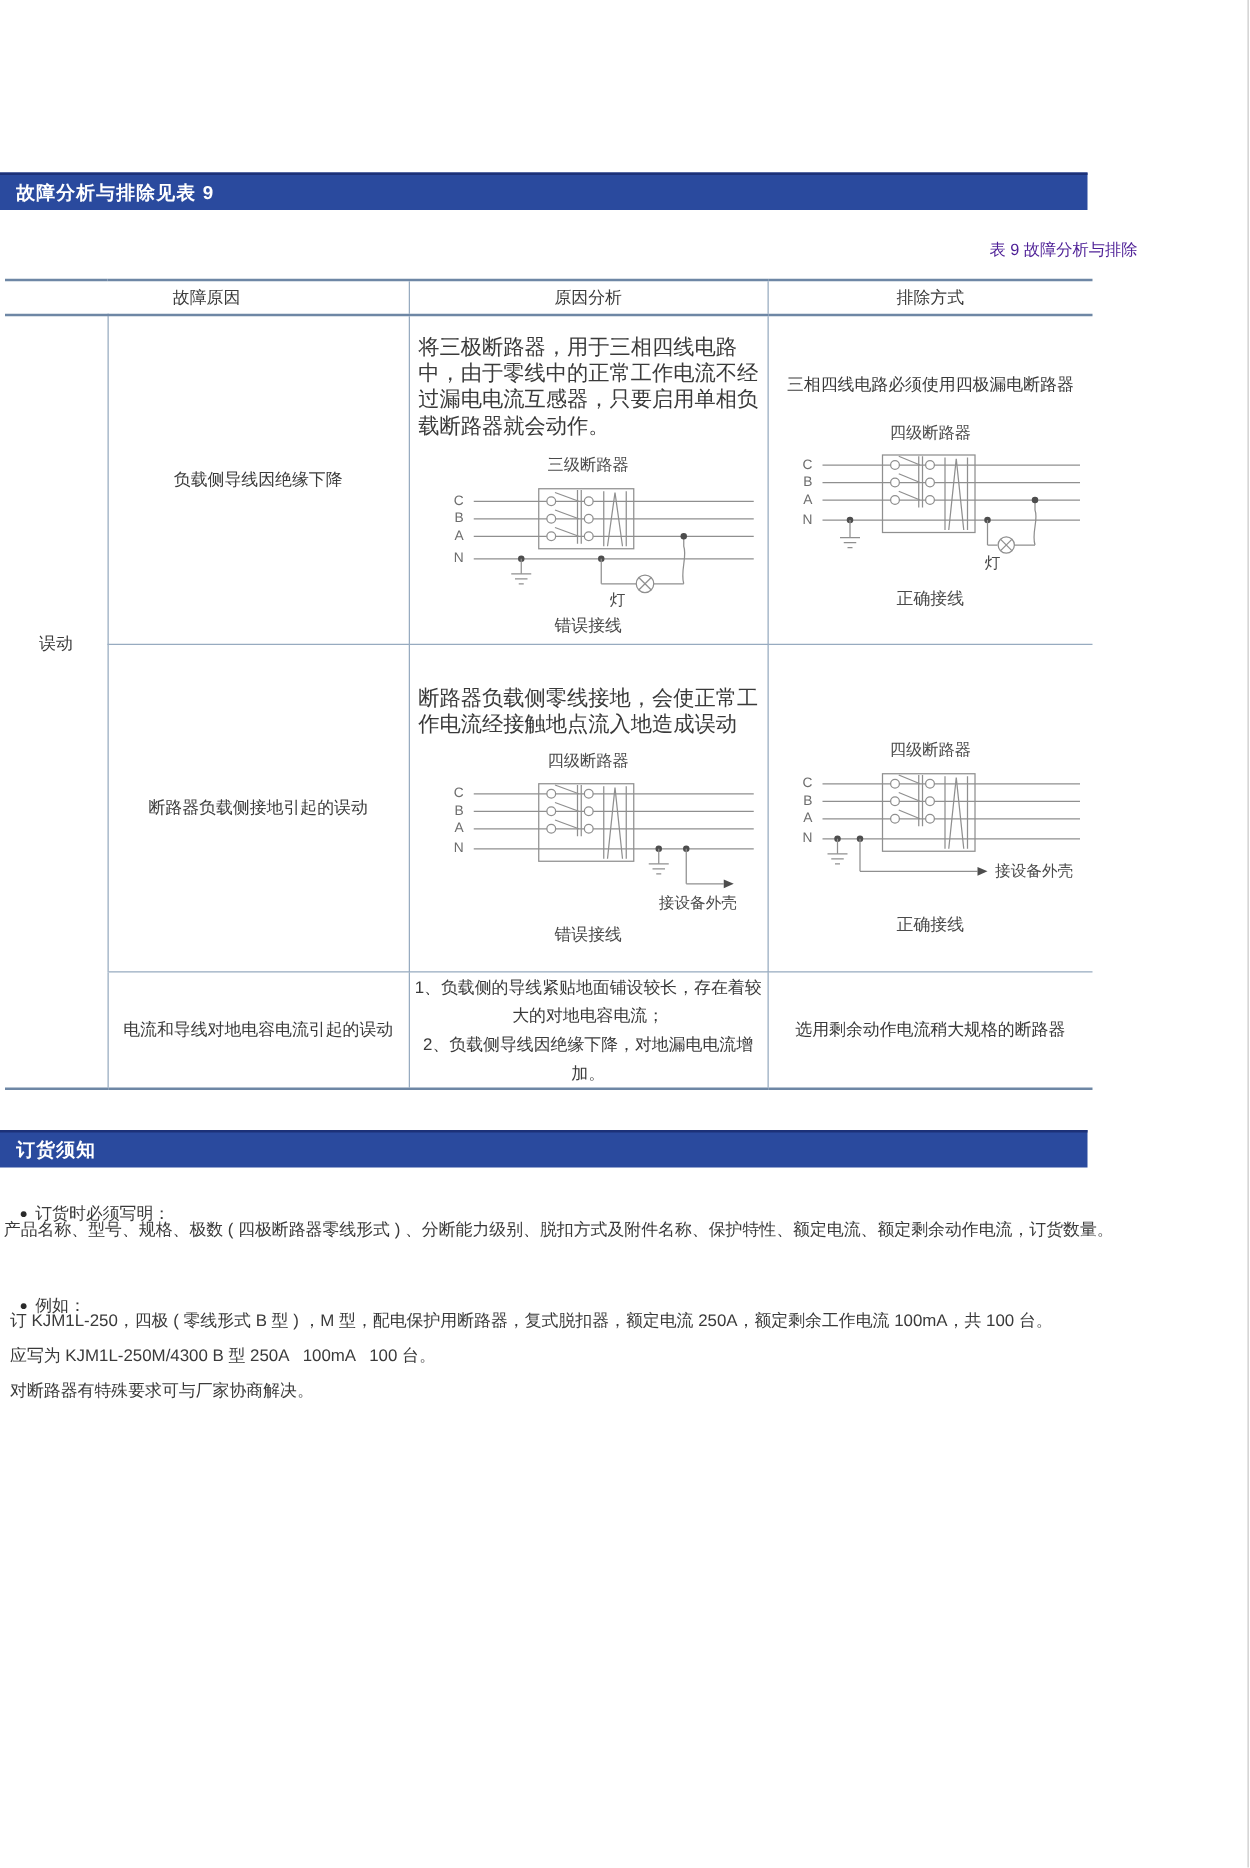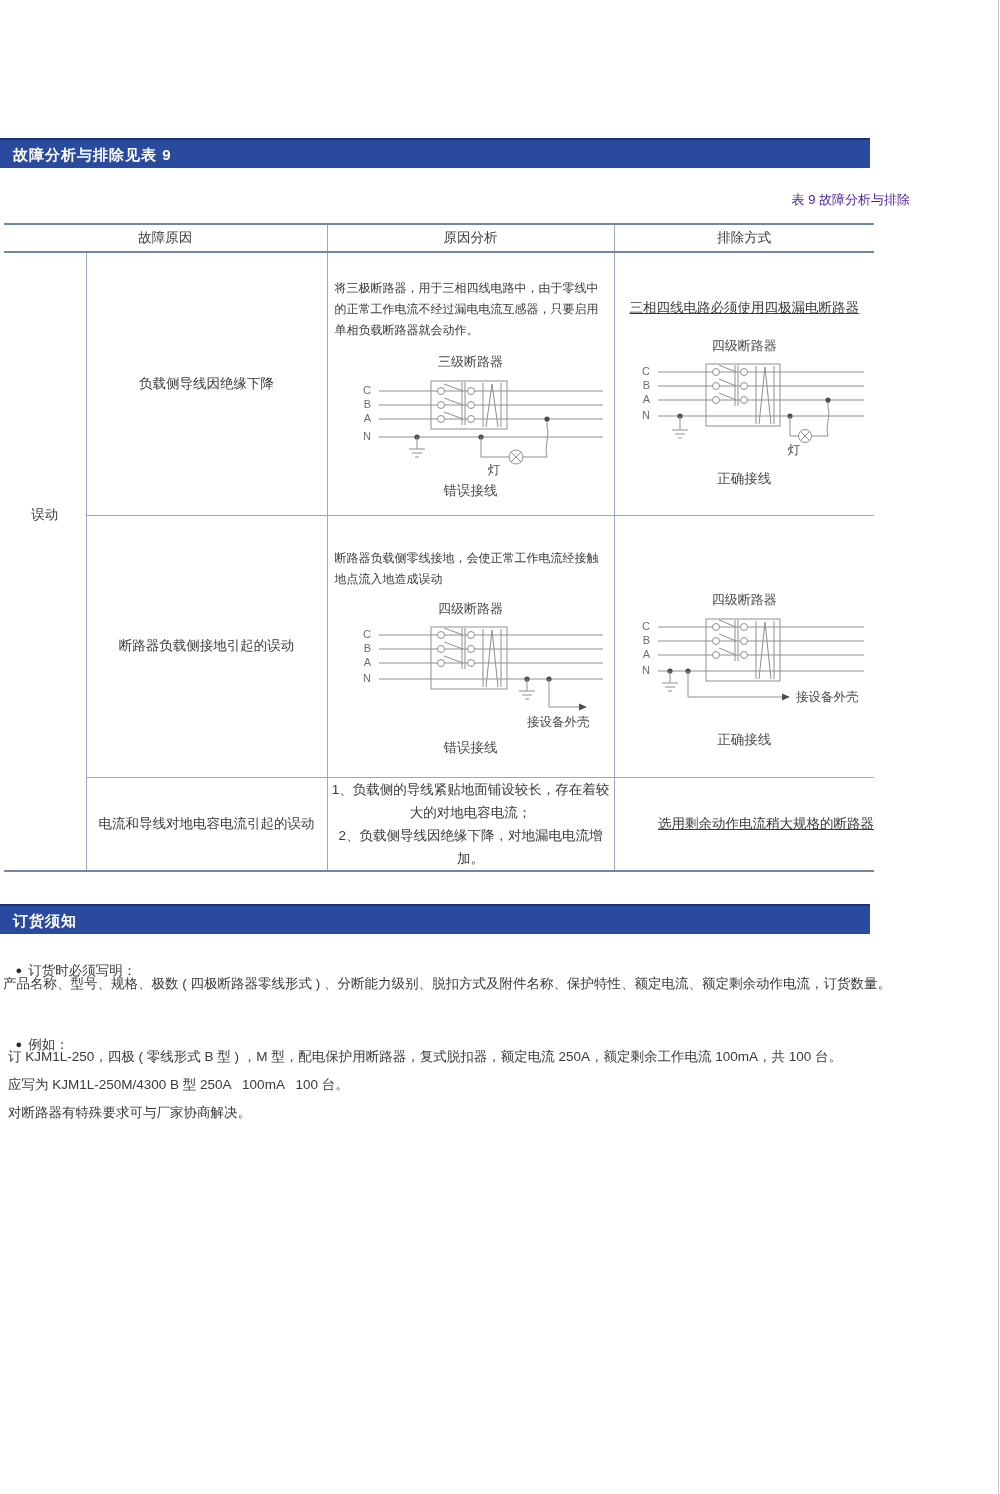--- a/index.html
+++ b/index.html
@@ -29,25 +29,25 @@
   .b-strong-top{border-top:2px solid #6e87a5;}
   .b-strong-bot{border-bottom:2px solid #6e87a5;}
   .b-thin-bot{border-bottom:1px solid #97abc0;}
   .b-thin-right{border-right:1px solid #97abc0;}
   td.th{height:26px;text-align:center;color:#3c3c3c;}
   td.cause{text-align:center;}
   td.group{text-align:center;}
   .cellstack{display:flex;flex-direction:column;align-items:center;}
   .analysis-text{
     width:100%;box-sizing:border-box;padding:0 7px;text-align:left;
-    line-height:21px;font-size:12px;color:#3a3a3a;
+    line-height:21px;font-size:17px;color:#3a3a3a;
   }
   .diagram-title{font-size:13px;color:#4a4a4a;text-align:center;font-family:Liberation Mono, monospace;}
   .diagram-caption{font-size:13.5px;color:#4a4a4a;text-align:center;}
-  .remedy-center{text-align:right;font-size:13.5px;color:#3a3a3a;text-decoration:underline;}
+  .remedy-center{text-align:center;font-size:13.5px;color:#3a3a3a;}
   .analysis-line{width:100%;text-align:center;line-height:23px;font-size:13.5px;}
   svg.circuit{display:block;}
   svg.circuit .wire{stroke:#8f8f8f;stroke-width:1;fill:none;}
   svg.circuit .part{stroke:#8f8f8f;stroke-width:1;fill:none;}
   svg.circuit .contact{stroke:#8f8f8f;stroke-width:1;fill:#ffffff;}
   svg.circuit .dot{fill:#4d4d4d;stroke:none;}
   svg.circuit .arrowhead{fill:#4d4d4d;stroke:none;}
   svg.circuit text{font-family:"Liberation Sans","DejaVu Sans",sans-serif;fill:#6d6d6d;font-size:11px;}
   svg.circuit text.zh{font-size:12.5px;fill:#4a4a4a;}
   .order-line{position:absolute;font-size:13.5px;color:#3a3a3a;white-space:pre-wrap;}

